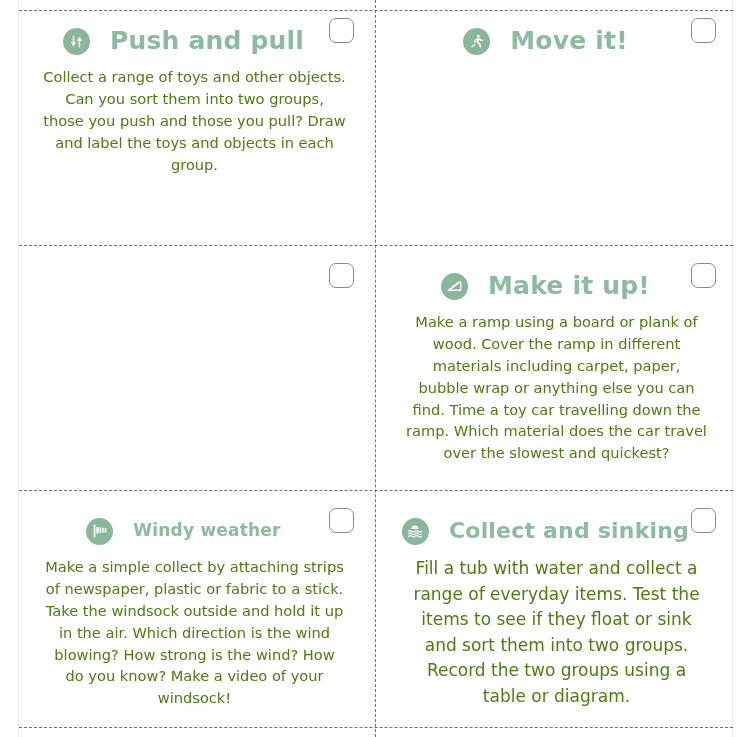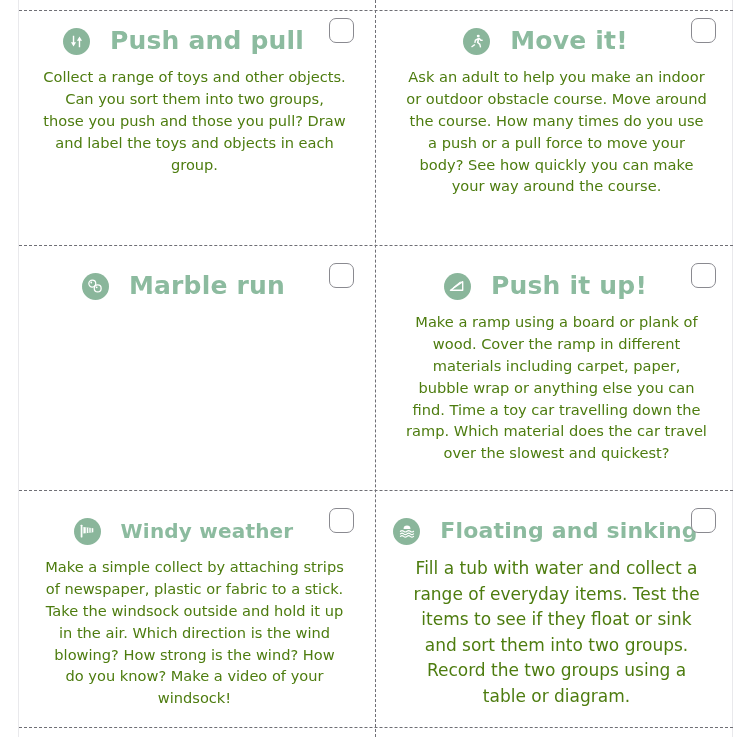--- a/index.html
+++ b/index.html
@@ -106,21 +106,21 @@
 
   .card-title {
     font-family: "DejaVu Sans", sans-serif;
     font-size: 25px;
     font-weight: bold;
     letter-spacing: 0.2px;
     color: #8cbb9f;
     white-space: nowrap;
     line-height: 1.05;
   }
-  .card-title.tight { font-size: 20px; }
+  .card-title.tight { font-size: 17px; }
   .card-title.tighter { font-size: 22px; }
 
   
   .card-body {
     font-family: "DejaVu Sans", sans-serif;
     font-size: 14.6px;
     line-height: 1.5;
     color: #4d7c0f;
     text-align: center;
     padding: 0 4px;
@@ -162,48 +162,36 @@
       <div class="card-head">
         <span class="icon-badge">
           <svg width="17" height="17" viewBox="0 0 24 24" fill="#ffffff">
             <circle cx="14.5" cy="4.4" r="2.1"></circle>
             <path d="M13.2 7.3 L9.6 9.6 l-0.9 4.2 1.9 0.4 0.7-3.1 2.0-1.1 -0.8 3.6 3.3 3.0 1.0 4.0 1.9-0.5 -1.2-4.8 -2.6-2.4 1.0-3.9 1.8 2.2 3.0 0.2 0.1-1.9 -2.2-0.2 -2.3-2.6 z"></path>
             <path d="M9.0 15.6 L4.4 18.9 l1.1 1.6 4.9-3.5 z"></path>
           </svg>
         </span>
         <span class="card-title">Move it!</span>
       </div>
-      <div class="card-body">Ask an adult to help you make an indoor or outdoor obstacle course. Move around the course. How many times do you use a push or a pull force to move your body? See how quickly you can make your way around the course.</div>
     </div>
 
     <div class="card col-left">
       <div class="checkbox"></div>
-      <div class="card-head">
-        <span class="icon-badge">
-          <svg width="18" height="18" viewBox="0 0 24 24">
-            <circle cx="8.4" cy="8.8" r="4.6" fill="none" stroke="#ffffff" stroke-width="1.7"></circle>
-            <circle cx="15.6" cy="15.2" r="4.6" fill="none" stroke="#ffffff" stroke-width="1.7"></circle>
-            <circle cx="7.0" cy="7.3" r="1.2" fill="#ffffff"></circle>
-            <circle cx="14.2" cy="13.7" r="1.2" fill="#ffffff"></circle>
-          </svg>
-        </span>
-        <span class="card-title">Marble run</span>
-      </div>
     </div>
 
     <div class="card col-right">
       <div class="checkbox"></div>
       <div class="card-head">
         <span class="icon-badge">
           <svg width="18" height="18" viewBox="0 0 24 24">
             <path d="M3.2 17.6 L19.6 17.6 L19.6 6.2 Z" fill="none" stroke="#ffffff" stroke-width="1.8" stroke-linejoin="round"></path>
             <path d="M7.4 14.4 L16.4 7.0" fill="none" stroke="#ffffff" stroke-width="1.6" stroke-linecap="round"></path>
           </svg>
         </span>
-        <span class="card-title">Push it up!</span>
+        <span class="card-title">Make it up!</span>
       </div>
       <div class="card-body">Make a ramp using a board or plank of wood. Cover the ramp in different materials including carpet, paper, bubble wrap or anything else you can find. Time a toy car travelling down the ramp. Which material does the car travel over the slowest and quickest?</div>
     </div>
 
     <div class="card col-left">
       <div class="checkbox"></div>
       <div class="card-head">
         <span class="icon-badge">
           <svg width="18" height="18" viewBox="0 0 24 24">
             <rect x="3.6" y="3.6" width="2.3" height="17" fill="#ffffff" rx="0.6"></rect>
@@ -222,19 +210,19 @@
       <div class="checkbox"></div>
       <div class="card-head">
         <span class="icon-badge">
           <svg width="18" height="18" viewBox="0 0 24 24">
             <path d="M7.4 9.4 a4.6 4.6 0 0 1 9.2 0 Z" fill="#ffffff"></path>
             <path d="M3.2 12.4 q2.2-1.9 4.4 0 t4.4 0 t4.4 0 t4.4 0" fill="none" stroke="#ffffff" stroke-width="1.5" stroke-linecap="round"></path>
             <path d="M3.2 15.8 q2.2-1.9 4.4 0 t4.4 0 t4.4 0 t4.4 0" fill="none" stroke="#ffffff" stroke-width="1.5" stroke-linecap="round"></path>
             <path d="M3.2 19.2 q2.2-1.9 4.4 0 t4.4 0 t4.4 0 t4.4 0" fill="none" stroke="#ffffff" stroke-width="1.5" stroke-linecap="round"></path>
           </svg>
         </span>
-        <span class="card-title tighter">Floating and sinking</span>
+        <span class="card-title tighter">Collect and sinking</span>
       </div>
       <div class="card-body sm">Fill a tub with water and collect a range of everyday items. Test the items to see if they float or sink and sort them into two groups. Record the two groups using a table or diagram.</div>
     </div>
 
   </div>
 </div>
 
 </body></html>

